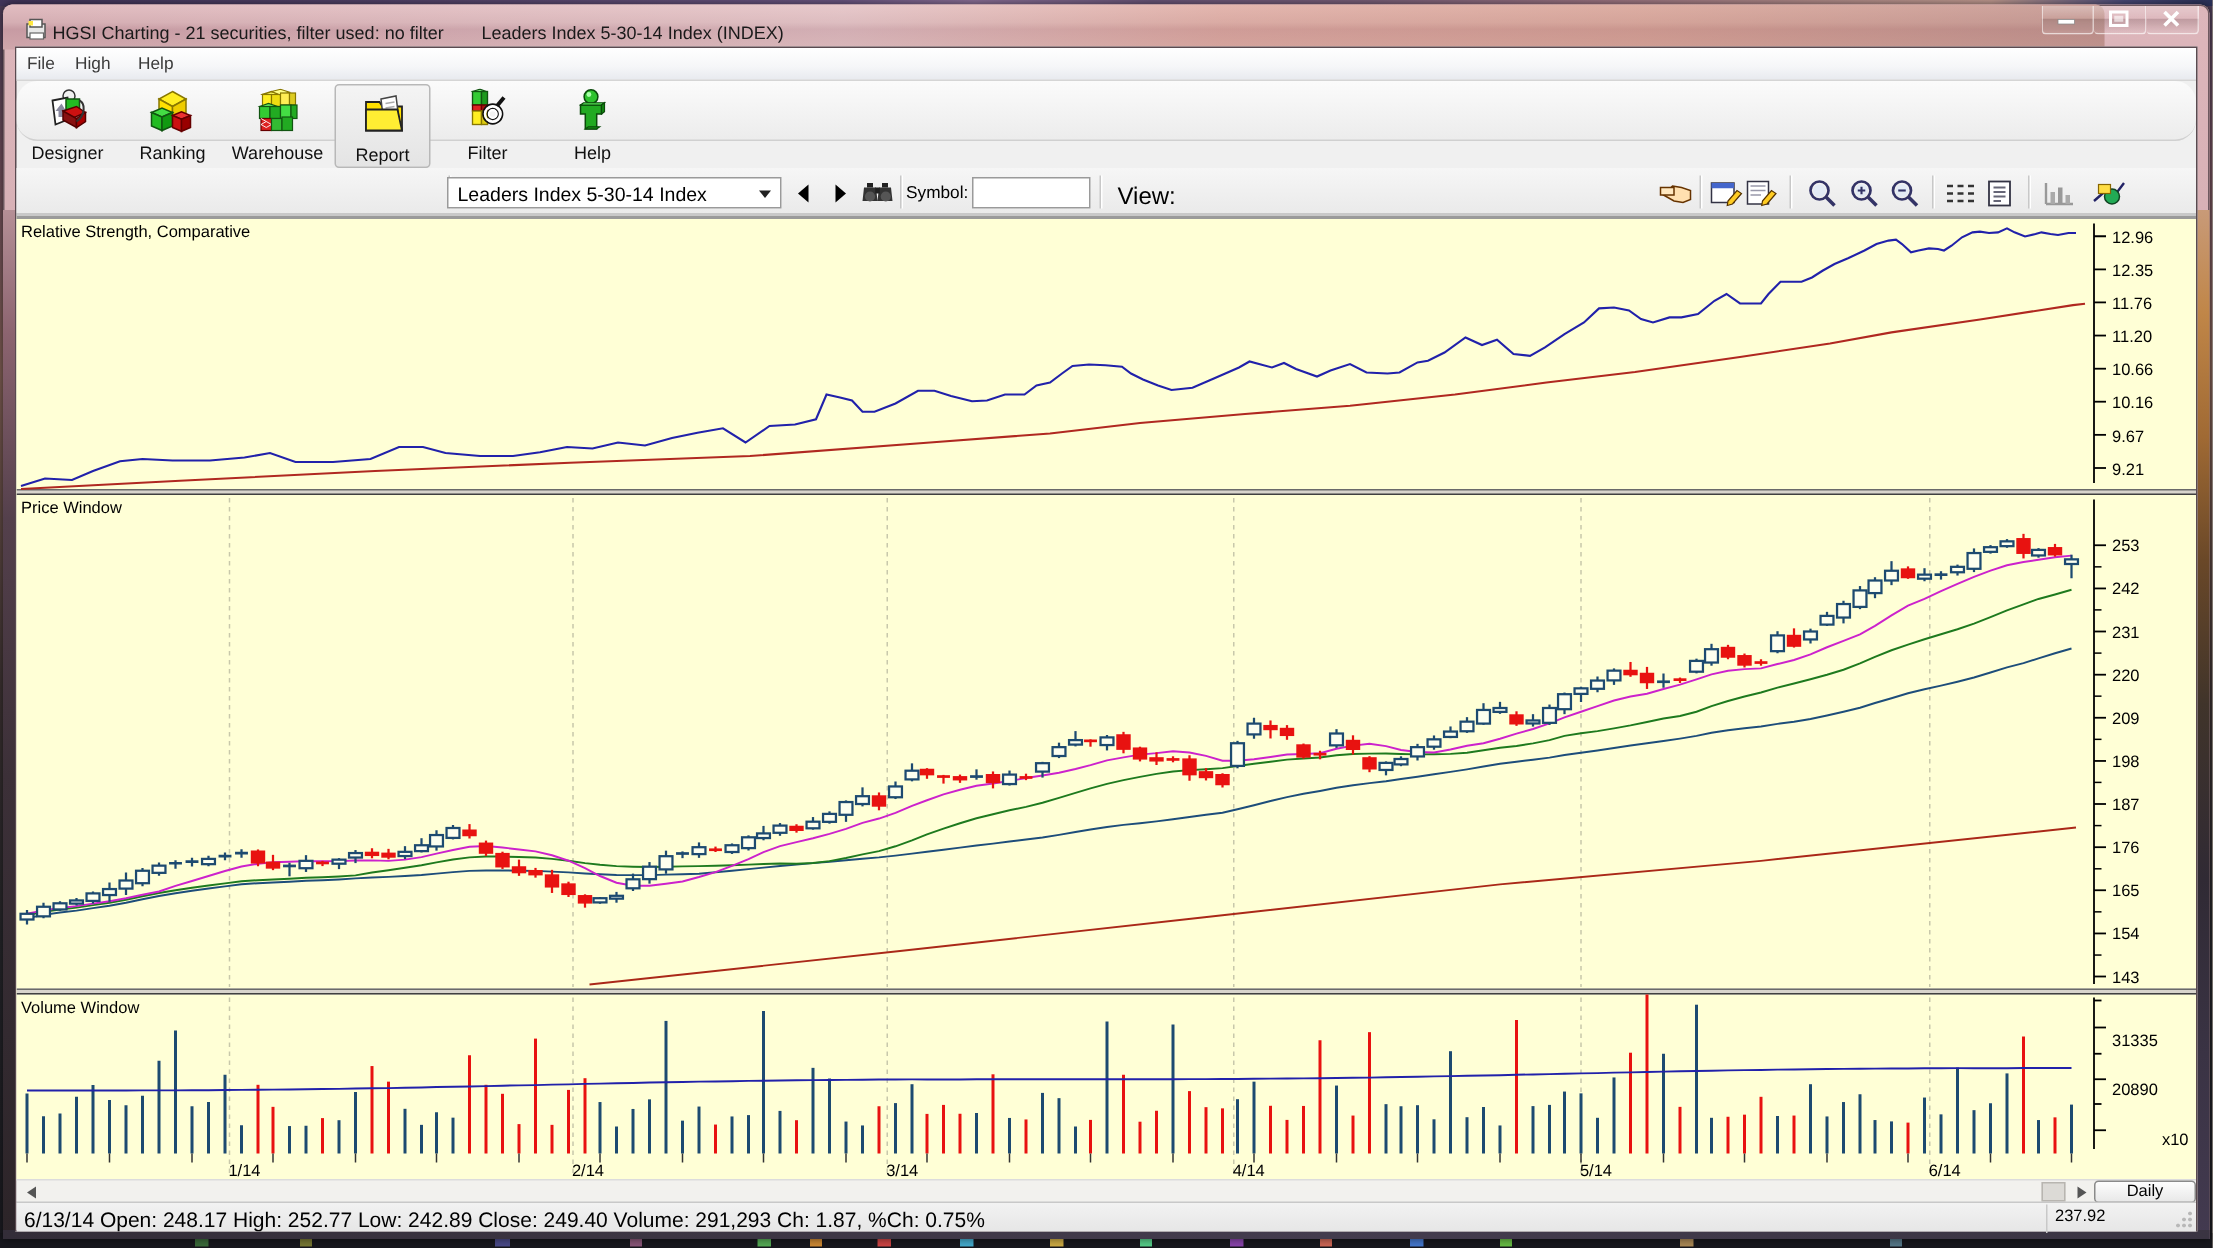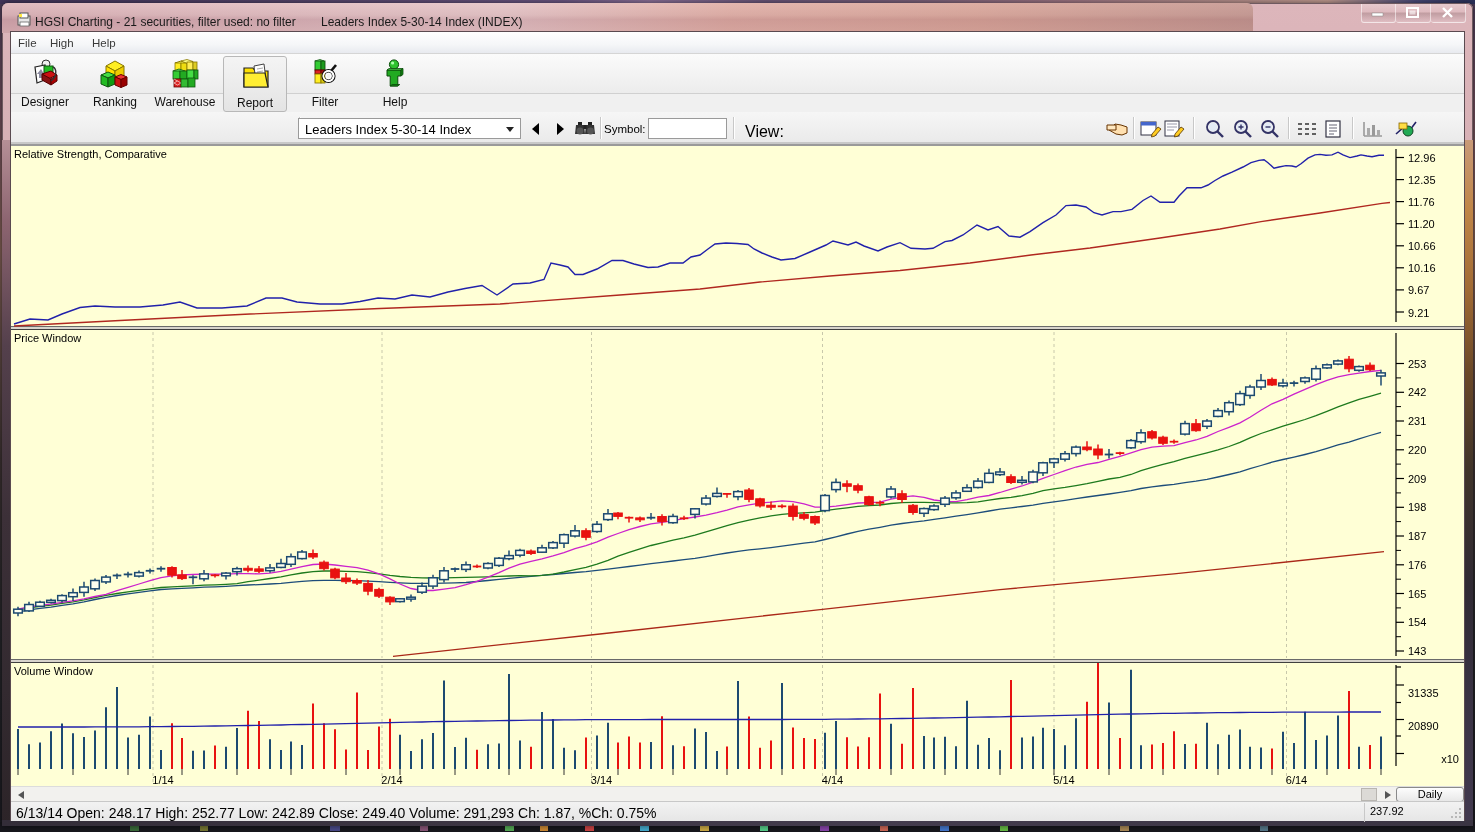--- a/index.html
+++ b/index.html
@@ -11,41 +11,41 @@
   border-radius:6px 6px 0 0;
   background:linear-gradient(180deg,#ddb6bb 0%,#cda6ac 50%,#c29ba1 100%);
   box-shadow:0 0 0 1px #6f5a60 inset, 0 0 6px rgba(0,0,0,.55); }
 
 #bL { position:absolute; left:2px; top:140px; width:9px; height:686px;
   background:linear-gradient(180deg,#b58f96 0%,#8c6470 12%,#54404c 30%,#3c3038 55%,#332a30 80%,#2c2428 100%); }
 #bR { position:absolute; left:1464px; top:140px; width:9px; height:686px;
   background:linear-gradient(180deg,#c89a78 0%,#c08648 10%,#a06a34 22%,#6a4828 34%,#40342a 48%,#302a34 65%,#3a3344 82%,#433a50 100%); }
 #bB { position:absolute; left:2px; top:820px; width:1471px; height:6px; background:linear-gradient(90deg,#332d38 0%,#3c3542 30%,#443c4e 60%,#3a3442 100%); }
 
-#title { position:absolute; left:2px; top:3px; width:1251px; height:30px;
+#title { position:absolute; left:2px; top:3px; width:1401px; height:30px;
   border-radius:6px 6px 0 0;
   background:linear-gradient(180deg,#e2bdc1 0%,#d5aeb3 40%,#c79ba3 55%,#d0a6ab 100%); }
 #title .txt { position:absolute; top:12px; font-size:12px; color:#1a1a1a; white-space:pre; }
 
 #wbtns { position:absolute; left:1361px; top:4px; width:105px; height:19px;
   display:flex; }
 #wbtns .b { width:35px; height:19px; border:1px solid rgba(255,255,255,.55);
   border-top:none; background:linear-gradient(180deg,rgba(255,255,255,.28),rgba(255,255,255,.06) 45%,rgba(60,40,45,.18) 50%,rgba(255,255,255,.12));
   color:#fff; font-size:11px; text-align:center; line-height:17px;
   border-radius:0 0 3px 3px; position:relative; }
 #wbtns .b + .b { border-left:none; }
 
 #client { position:absolute; left:10px; top:31px; width:1455px; height:790px;
   background:#f0f0f0; border:1px solid #5a4a50; }
 #menubar { position:absolute; left:0; top:0; width:1453px; height:22px;
   background:linear-gradient(180deg,#ffffff 0%,#f5f6f8 60%,#e8eaef 100%);
   border-bottom:1px solid #d5d5d5; font-size:11.5px; color:#3a3a3a; }
 #menubar span { position:absolute; top:5px; }
 #toolbar { position:absolute; left:0; top:22px; width:1453px; height:40px;
-  background:linear-gradient(180deg,#fbfbfb,#ececec); border-bottom:1px solid #d0d0d0; }
+  background:linear-gradient(180deg,#fbfbfb,#ececec); border-bottom:1px solid #d0d0d0;border-radius:14px; }
 .tbtn { position:absolute; top:2px; width:64px; height:56px; text-align:center; }
 .tbtn .lab { position:absolute; top:39px; width:100%; font-size:12px; color:#111; }
 .tbtn svg { position:absolute; top:3px; left:16px; }
 .tbtn.sel { border:1px solid #b8b8b8; border-radius:3px;
   background:linear-gradient(180deg,#f4f4f4,#e4e4e4); }
 #toolbar2 { position:absolute; left:0; top:80px; width:1453px; height:32px;
   background:linear-gradient(180deg,#f6f6f6,#eaeaea); border-bottom:2px solid #c8c8c8; }
 .combo { position:absolute; top:6px; height:21px; background:#fff;
   border:1px solid #9a9a9a; font-size:13px; color:#000; }
 .combo .ctext { position:absolute; left:6px; top:3px; white-space:nowrap; }

